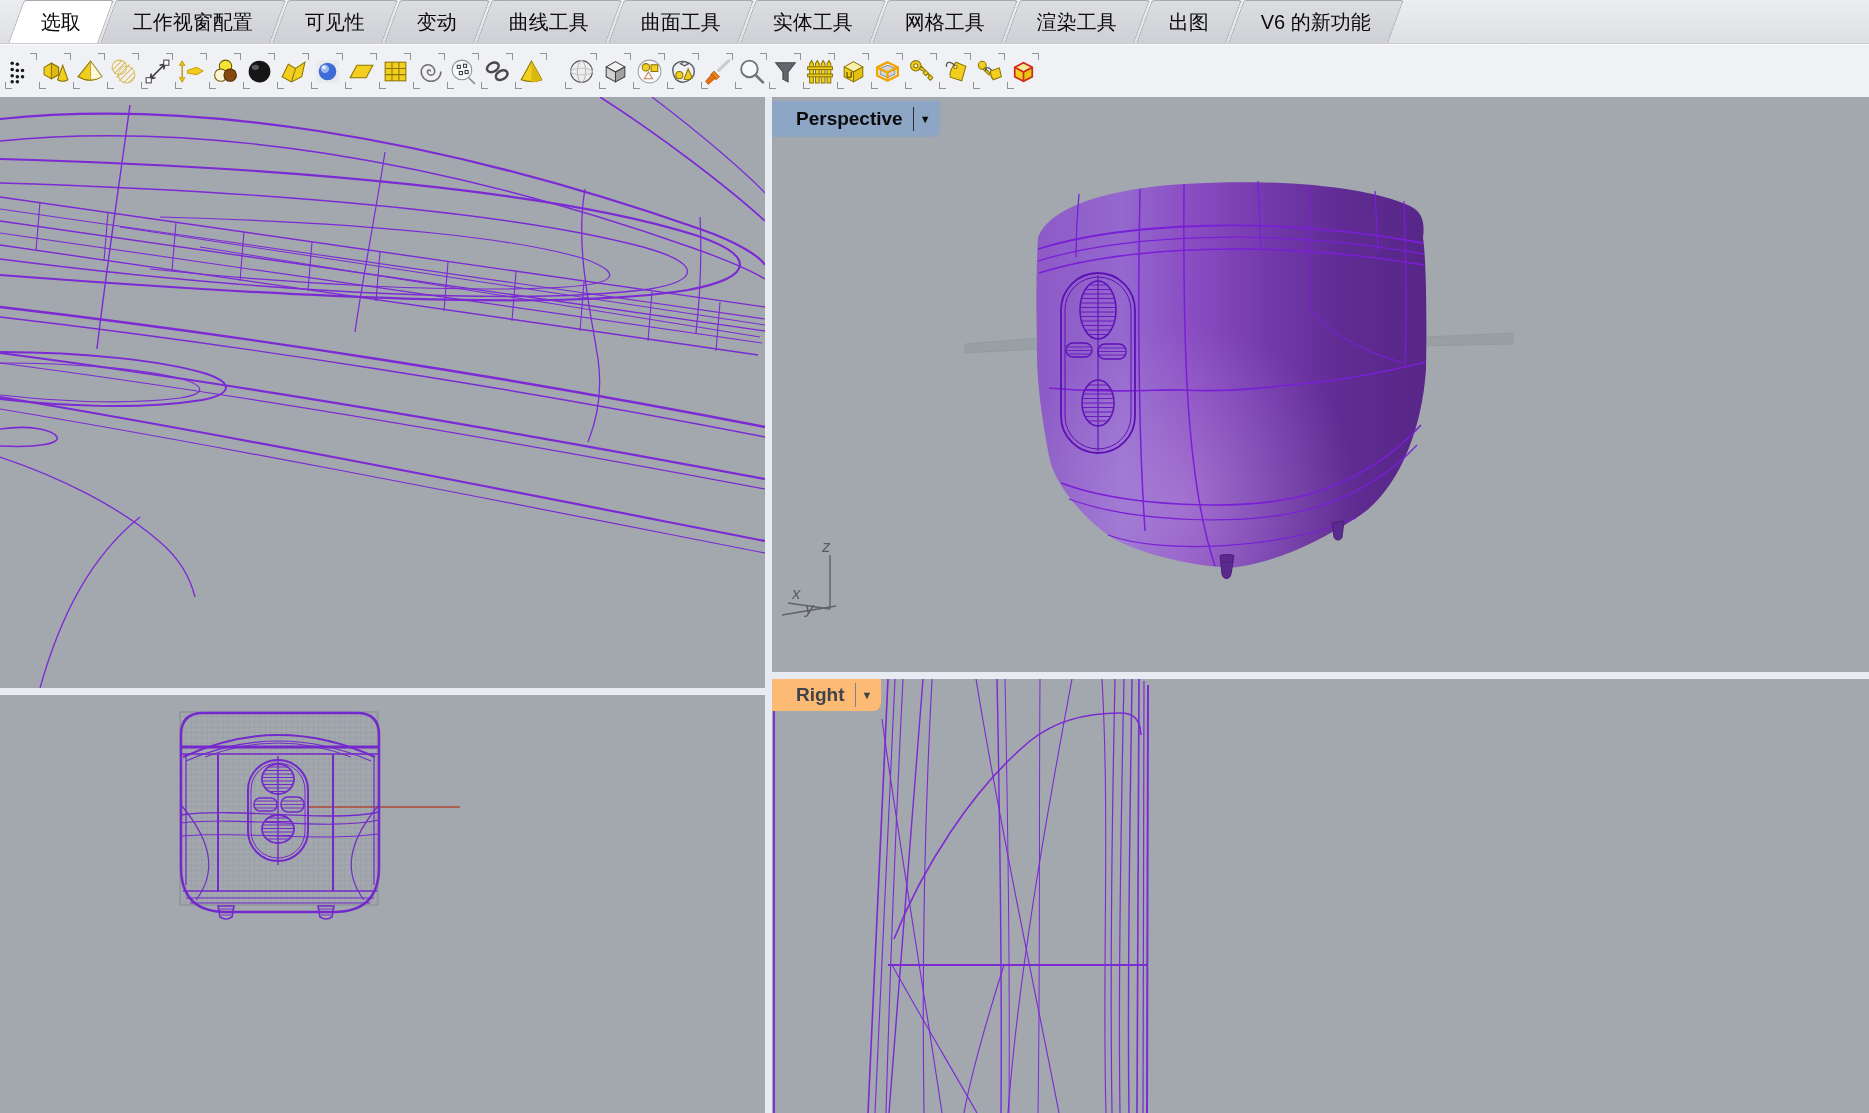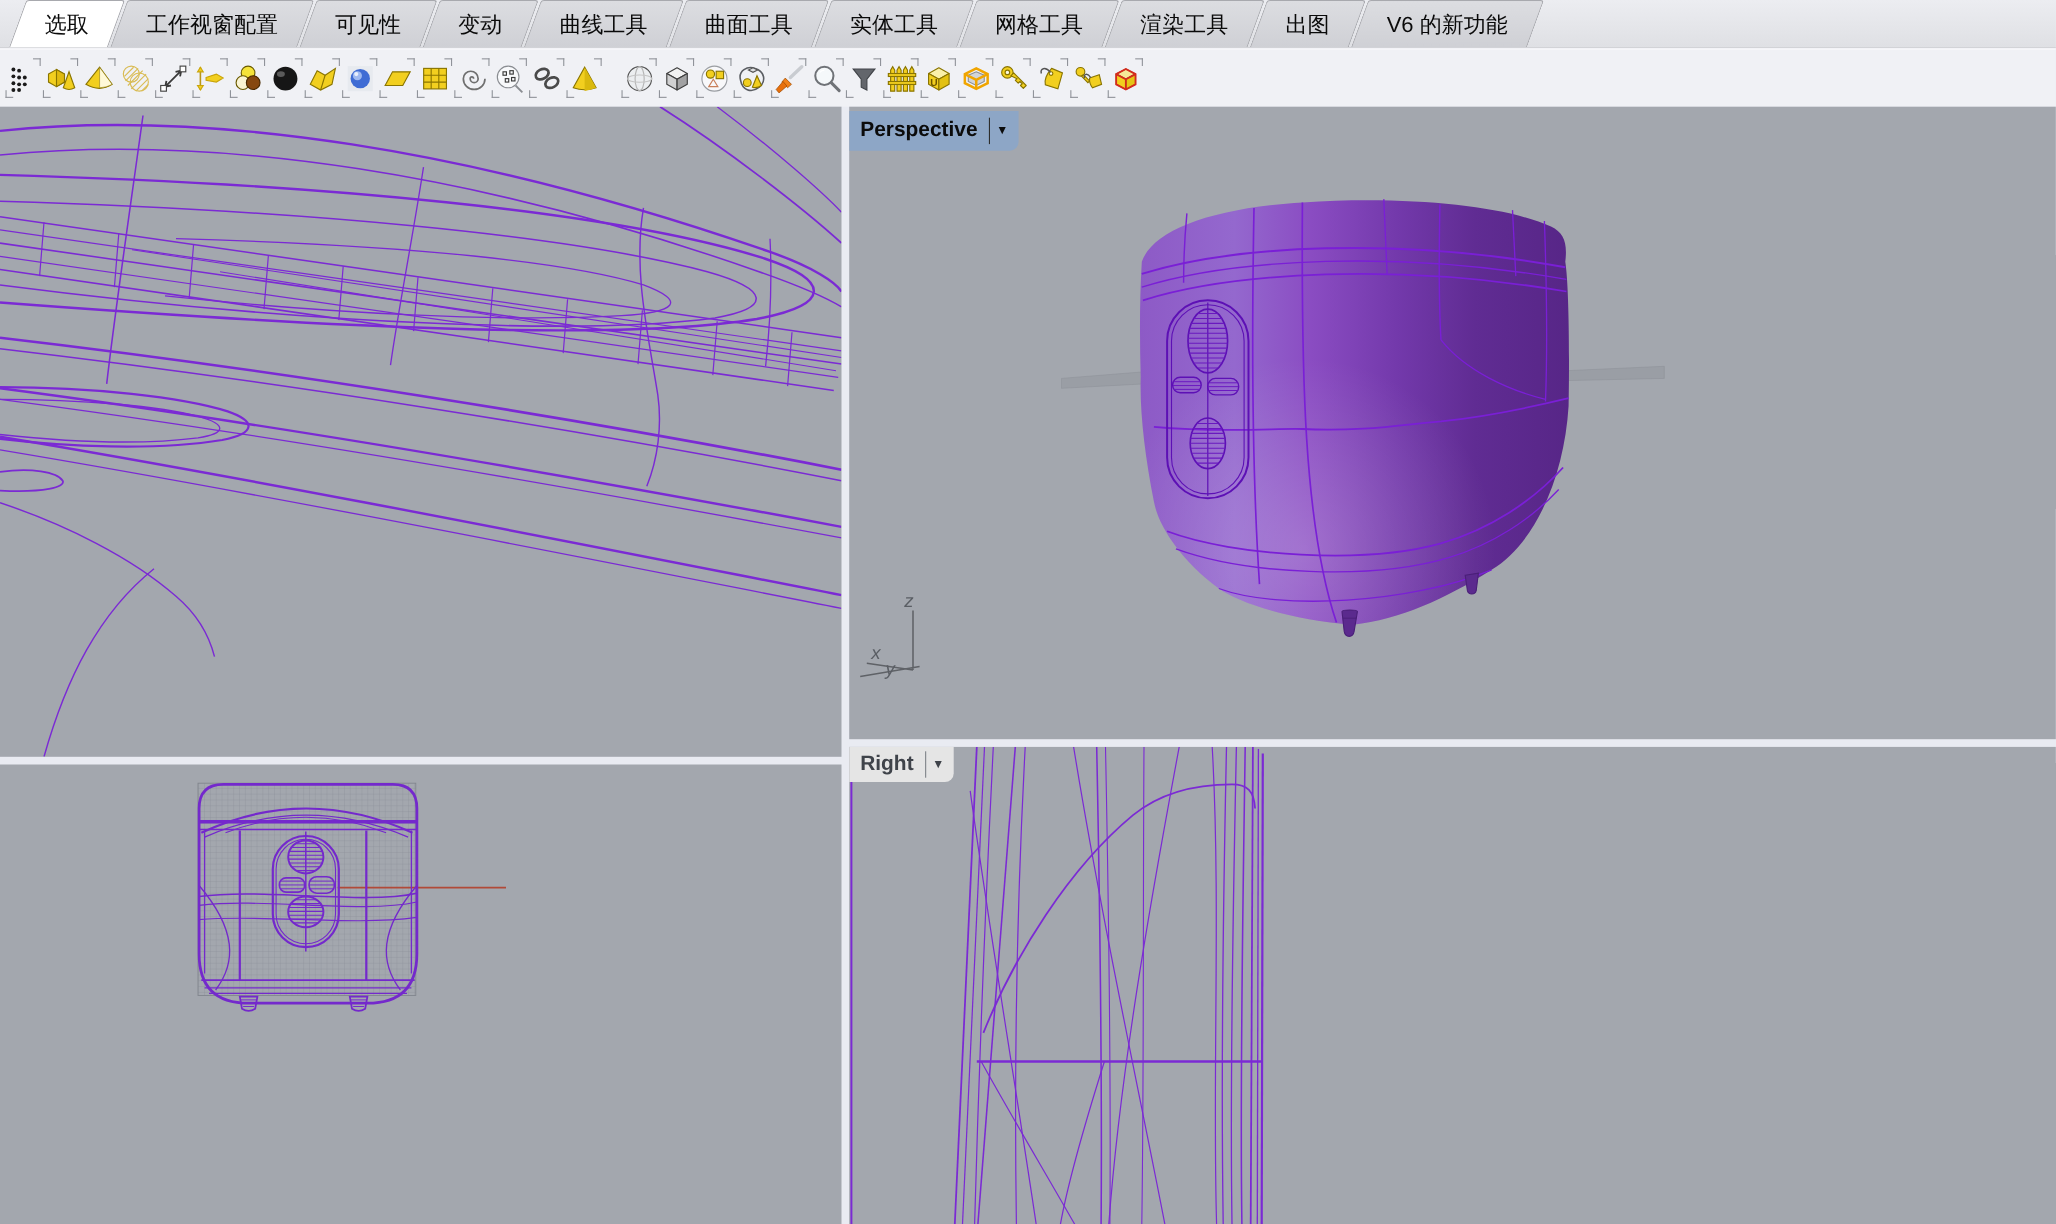--- a/index.html
+++ b/index.html
@@ -26,23 +26,23 @@
                border-bottom:1.6px solid #90939a;border-left:1.6px solid #90939a}
   .tbtn.grp{margin-left:16px}
   
   .vp{position:absolute;background:#a3a7ae;overflow:hidden}
   #vpTL{left:0;top:97px;width:765px;height:591px}
   #vpBL{left:0;top:695px;width:765px;height:418px}
   #vpTR{left:772px;top:97px;width:1097px;height:575px}
   #vpBR{left:772px;top:679px;width:1097px;height:434px}
   svg.layer{position:absolute;left:0;top:0;display:block}
   .vplabel{position:absolute;left:0;display:flex;align-items:center;height:36px;
-           padding-left:10px;font-weight:bold;font-size:19px;border-radius:0 0 8px 0;cursor:pointer;z-index:5}
+           padding-left:24px;font-weight:bold;font-size:19px;border-radius:0 0 8px 0;cursor:pointer;z-index:5}
   #vpTR .vplabel{top:4px;background:#8da6c6;color:#0b0b0b}
-  #vpBR .vplabel{top:0;background:#e5e5e5;color:#3f434a;height:32px}
+  #vpBR .vplabel{top:0;background:#fdba74;color:#3f434a;height:32px}
   .vplabel .sep{width:1px;height:24px;margin:0 6px 0 10px}
   #vpTR .vplabel .sep{background:#2d2d2d}
   #vpBR .vplabel .sep{background:#7e8288}
   .vplabel .arr{font-size:11px;padding-right:9px}
   #vpBR .vplabel .arr{color:#3f434a}
 </style>
 </head>
 <body>
 
 <div class="tabbar" id="tabbar">

